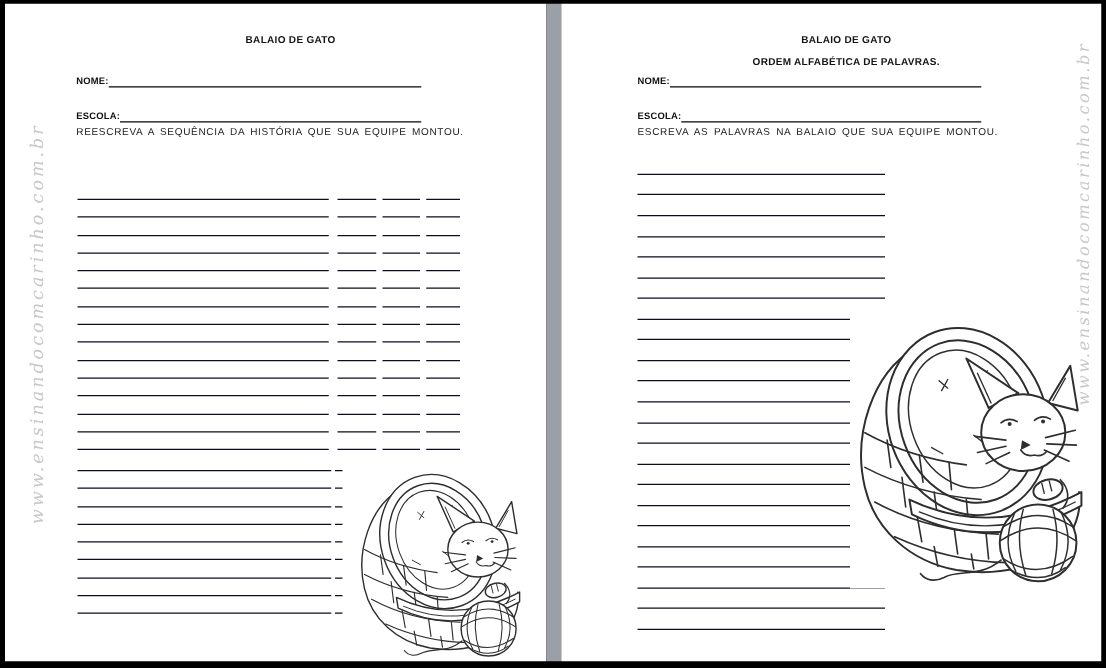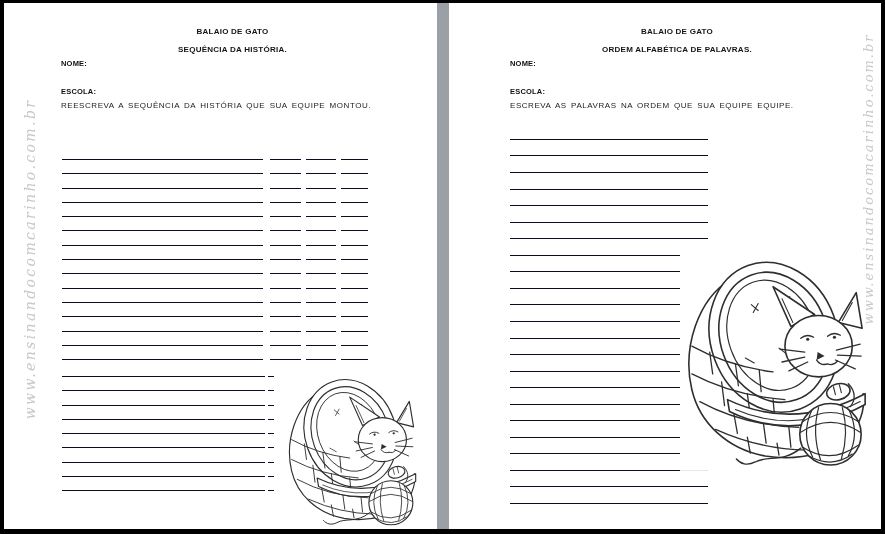--- a/index.html
+++ b/index.html
@@ -9,21 +9,21 @@
   .page{position:absolute;top:3px;height:526px;background:#fff;overflow:hidden;}
   .page-left{left:4px;width:433px;}
   .page-right{left:449px;width:432px;}
   .divider{position:absolute;left:437px;top:3px;width:12px;height:526px;background:#9aa0a5;}
 
   .ptitle{position:absolute;left:12px;width:100%;text-align:center;
           font-weight:700;font-size:8px;letter-spacing:.25px;color:#141414;}
   .t1{top:24px;}
   .t2{top:42px;}
 
-  .frow{position:absolute;display:flex;align-items:flex-start;height:11px;flex-direction:column;}
+  .frow{position:absolute;display:flex;align-items:center;height:11px;}
   .lbl{font-weight:700;font-size:7.5px;letter-spacing:.2px;color:#101010;white-space:nowrap;}
   .uline{flex:1;height:0;border-bottom:1.2px solid #07070d;align-self:flex-end;}
   .nome{top:56px;}
   .escola{top:84px;}
   .page-left .frow{left:57px;width:276px;}
   .page-right .frow{left:61px;width:275px;}
 
   .instr{position:absolute;top:98px;font-size:8px;letter-spacing:.55px;
          word-spacing:1.6px;color:#1b1b1b;white-space:nowrap;}
   .page-left .instr{left:57px;}
@@ -119,21 +119,20 @@
       <path d="M122 197 C 104 212 88 204 76 211 C 68 215 61 213 57 208" stroke-width="1.4"></path>
     </g>
   </symbol>
 </svg>
 
 <div class="sheet">
 
   <div class="page page-left">
     <div class="wm wm-left">www.ensinandocomcarinho.com.br</div>
     <div class="ptitle t1">BALAIO DE GATO</div>
-    <div class="ptitle t2">SEQUÊNCIA DA HISTÓRIA.</div>
     <div class="frow nome">
       <span class="lbl">NOME:</span>
       <span class="uline"></span>
     </div>
     <div class="frow escola">
       <span class="lbl">ESCOLA:</span>
       <span class="uline"></span>
     </div>
     <div class="instr">REESCREVA A SEQUÊNCIA DA HISTÓRIA QUE SUA EQUIPE MONTOU.</div>
     <div class="lines p1a">
@@ -277,21 +276,21 @@
     <div class="ptitle t1">BALAIO DE GATO</div>
     <div class="ptitle t2">ORDEM ALFABÉTICA DE PALAVRAS.</div>
     <div class="frow nome">
       <span class="lbl">NOME:</span>
       <span class="uline"></span>
     </div>
     <div class="frow escola">
       <span class="lbl">ESCOLA:</span>
       <span class="uline"></span>
     </div>
-    <div class="instr">ESCREVA AS PALAVRAS NA ORDEM QUE SUA EQUIPE EQUIPE.</div>
+    <div class="instr">ESCREVA AS PALAVRAS NA BALAIO QUE SUA EQUIPE MONTOU.</div>
     <div class="lines p2">
         <div class="wline plain"></div>
         <div class="wline plain"></div>
         <div class="wline plain"></div>
         <div class="wline plain"></div>
         <div class="wline plain"></div>
         <div class="wline plain"></div>
         <div class="wline plain"></div>
         <div class="wline plain"></div>
         <div class="wline plain"></div>

